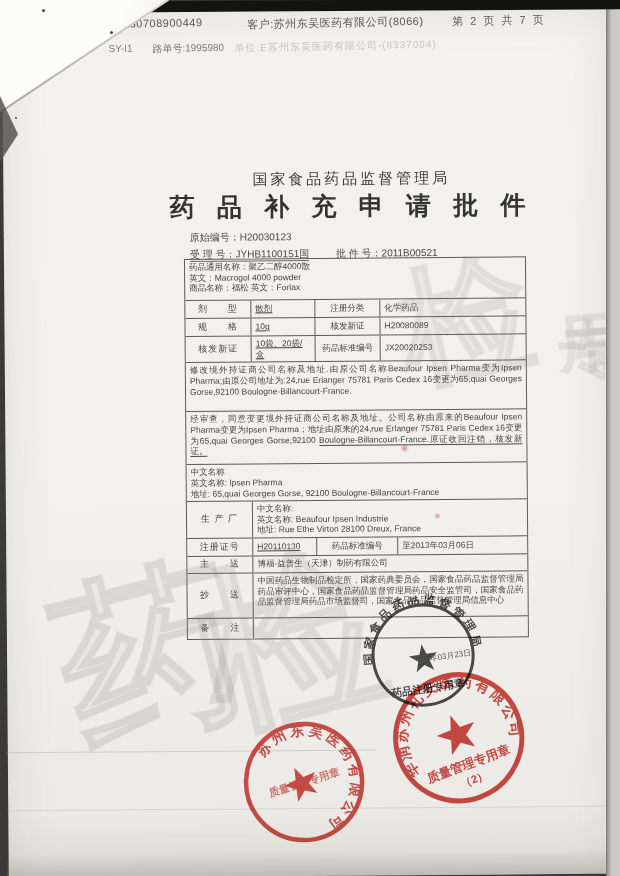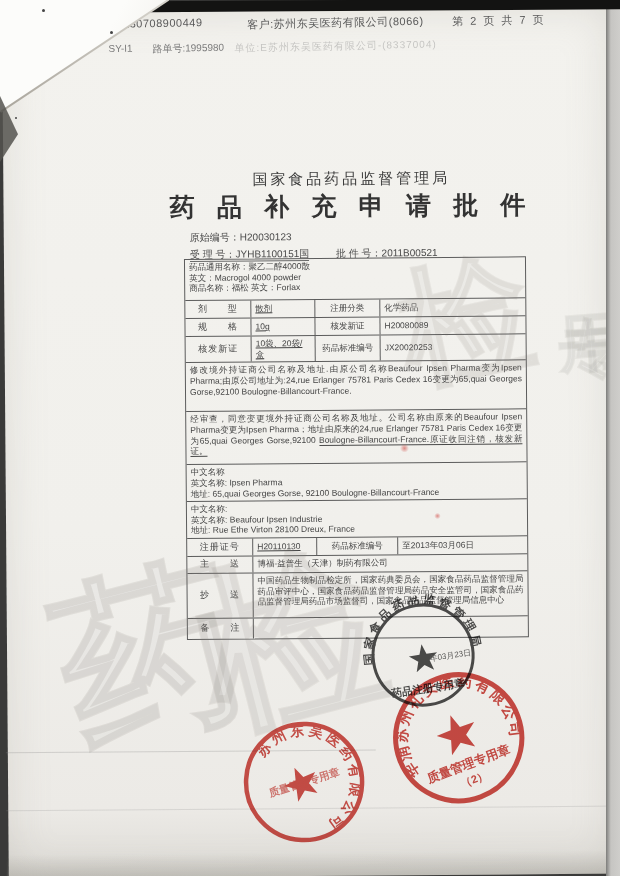--- a/index.html
+++ b/index.html
@@ -176,20 +176,21 @@
         </div>
       </div>
       <div class="tr r7">
         <div class="td full cell-lines">
           <div>中文名称</div>
           <div>英文名称: Ipsen Pharma</div>
           <div>地址: 65,quai Georges Gorse, 92100 Boulogne-Billancourt-France</div>
         </div>
       </div>
       <div class="tr r8">
+        <div class="th">生 产 厂</div>
         <div class="td full cell-lines">
           <div>中文名称:</div>
           <div>英文名称: Beaufour Ipsen Industrie</div>
           <div>地址: Rue Ethe Virton 28100 Dreux, France</div>
         </div>
       </div>
       <div class="tr rS">
         <div class="th">注册证号</div>
         <div class="td v1">H20110130</div>
         <div class="th2 wide">药品标准编号</div>

